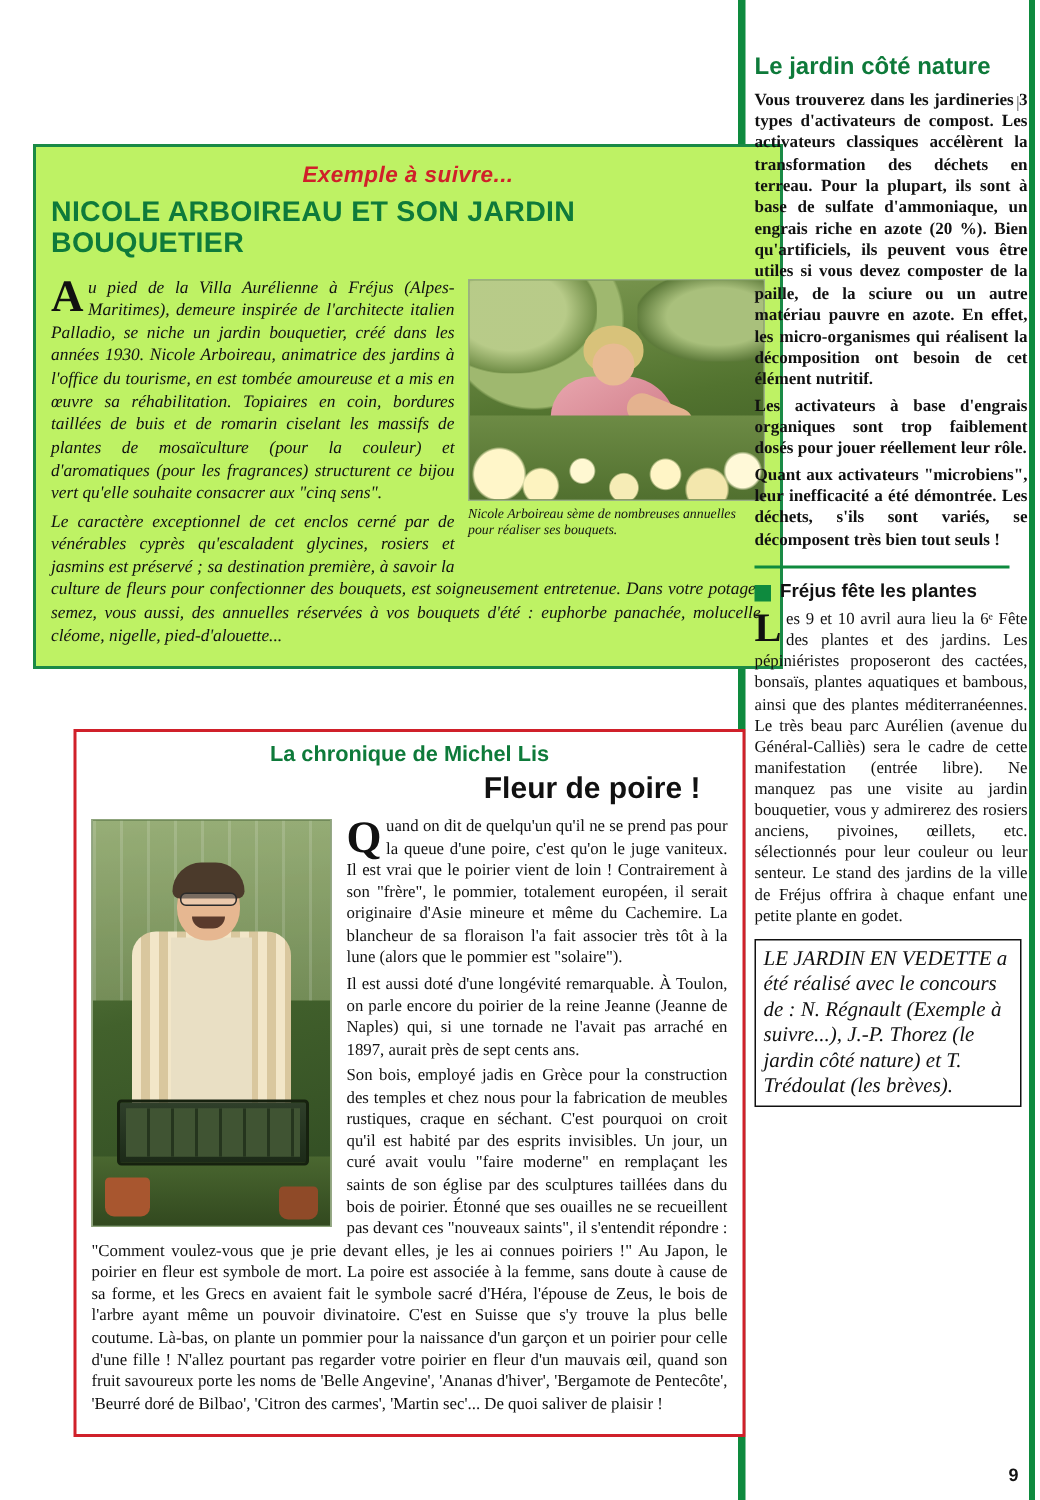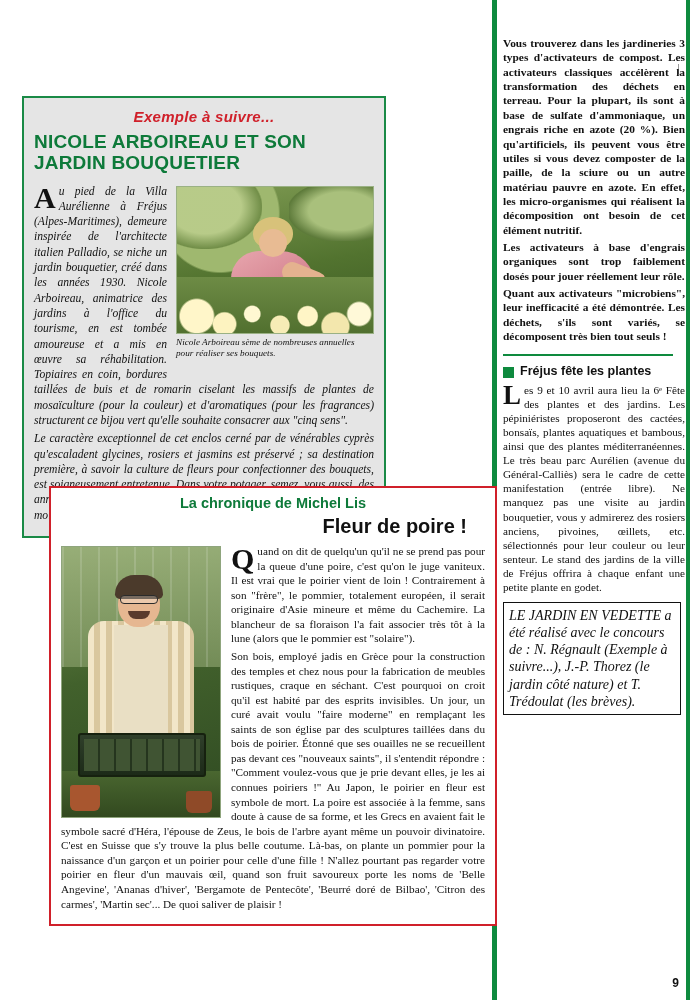--- a/index.html
+++ b/index.html
@@ -34,23 +34,23 @@
     position: absolute;
     right: 3px; top: 0;
     width: 4px; height: 1000px;
     background: #0e8a3e;
   }
 
   
   .art1 {
     position: absolute;
     left: 22px; top: 96px;
-    width: 364px;
+    width: 500px;
     border: 2px solid #1a8a46;
-    background: #e5e5e5;
+    background: #bef264;
     padding: 8px 10px 10px 10px;
   }
   .art1 .kicker {
     text-align: center;
     font-family: "Liberation Sans", sans-serif;
     font-weight: bold;
     font-style: italic;
     font-size: 15px;
     color: #d0202a;
     letter-spacing: .3px;
@@ -423,26 +423,28 @@
       <div class="ground"></div>
       <div class="tray">
           <div class="cells"></div>
         </div>
       <div class="pot"></div>
       <div class="pot2"></div>
     </div>
 
     <div class="body">
       <p><span class="dropcapQ">Q</span><span>uand on dit de quelqu'un qu'il ne se prend pas pour la queue d'une poire, c'est qu'on le juge vaniteux. Il est vrai que le poirier vient de loin ! Contrairement à son "frère", le pommier, totalement européen, il serait originaire d'Asie mineure et même du Cachemire. La blancheur de sa floraison l'a fait associer très tôt à la lune (alors que le pommier est "solaire").</span></p>
+      <p>Il est aussi doté d'une longévité remarquable. À Toulon, on parle encore du poirier de la reine Jeanne (Jeanne de Naples) qui, si une tornade ne l'avait pas arraché en 1897, aurait près de sept cents ans.</p>
       <p>Son bois, employé jadis en Grèce pour la construction des temples et chez nous pour la fabrication de meubles rustiques, craque en séchant. C'est pourquoi on croit qu'il est habité par des esprits invisibles. Un jour, un curé avait voulu "faire moderne" en remplaçant les saints de son église par des sculptures taillées dans du bois de poirier. Étonné que ses ouailles ne se recueillent pas devant ces "nouveaux saints", il s'entendit répondre : "Comment voulez-vous que je prie devant elles, je les ai connues poiriers !" Au Japon, le poirier en fleur est symbole de mort. La poire est associée à la femme, sans doute à cause de sa forme, et les Grecs en avaient fait le symbole sacré d'Héra, l'épouse de Zeus, le bois de l'arbre ayant même un pouvoir divinatoire. C'est en Suisse que s'y trouve la plus belle coutume. Là-bas, on plante un pommier pour la naissance d'un garçon et un poirier pour celle d'une fille ! N'allez pourtant pas regarder votre poirier en fleur d'un mauvais œil, quand son fruit savoureux porte les noms de 'Belle Angevine', 'Ananas d'hiver', 'Bergamote de Pentecôte', 'Beurré doré de Bilbao', 'Citron des carmes', 'Martin sec'... De quoi saliver de plaisir !</p>
     </div>
     <div style="clear:both"></div>
   </div>
 
   <div class="rc-inner">
+    <div class="rc-title">Le jardin côté nature</div>
     <div class="rc-body">
       <p>Vous trouverez dans les jardineries 3 types d'activateurs de compost. Les activateurs classiques accélèrent la transformation des déchets en terreau. Pour la plupart, ils sont à base de sulfate d'ammoniaque, un engrais riche en azote (20 %). Bien qu'artificiels, ils peuvent vous être utiles si vous devez composter de la paille, de la sciure ou un autre matériau pauvre en azote. En effet, les micro-organismes qui réalisent la décomposition ont besoin de cet élément nutritif.</p>
       <p>Les activateurs à base d'engrais organiques sont trop faiblement dosés pour jouer réellement leur rôle.</p>
       <p>Quant aux activateurs "microbiens", leur inefficacité a été démontrée. Les déchets, s'ils sont variés, se décomposent très bien tout seuls !</p>
     </div>
 
     <div class="rc-sep"></div>
 
     <div class="rc-head2">
       <div class="sq"></div>

